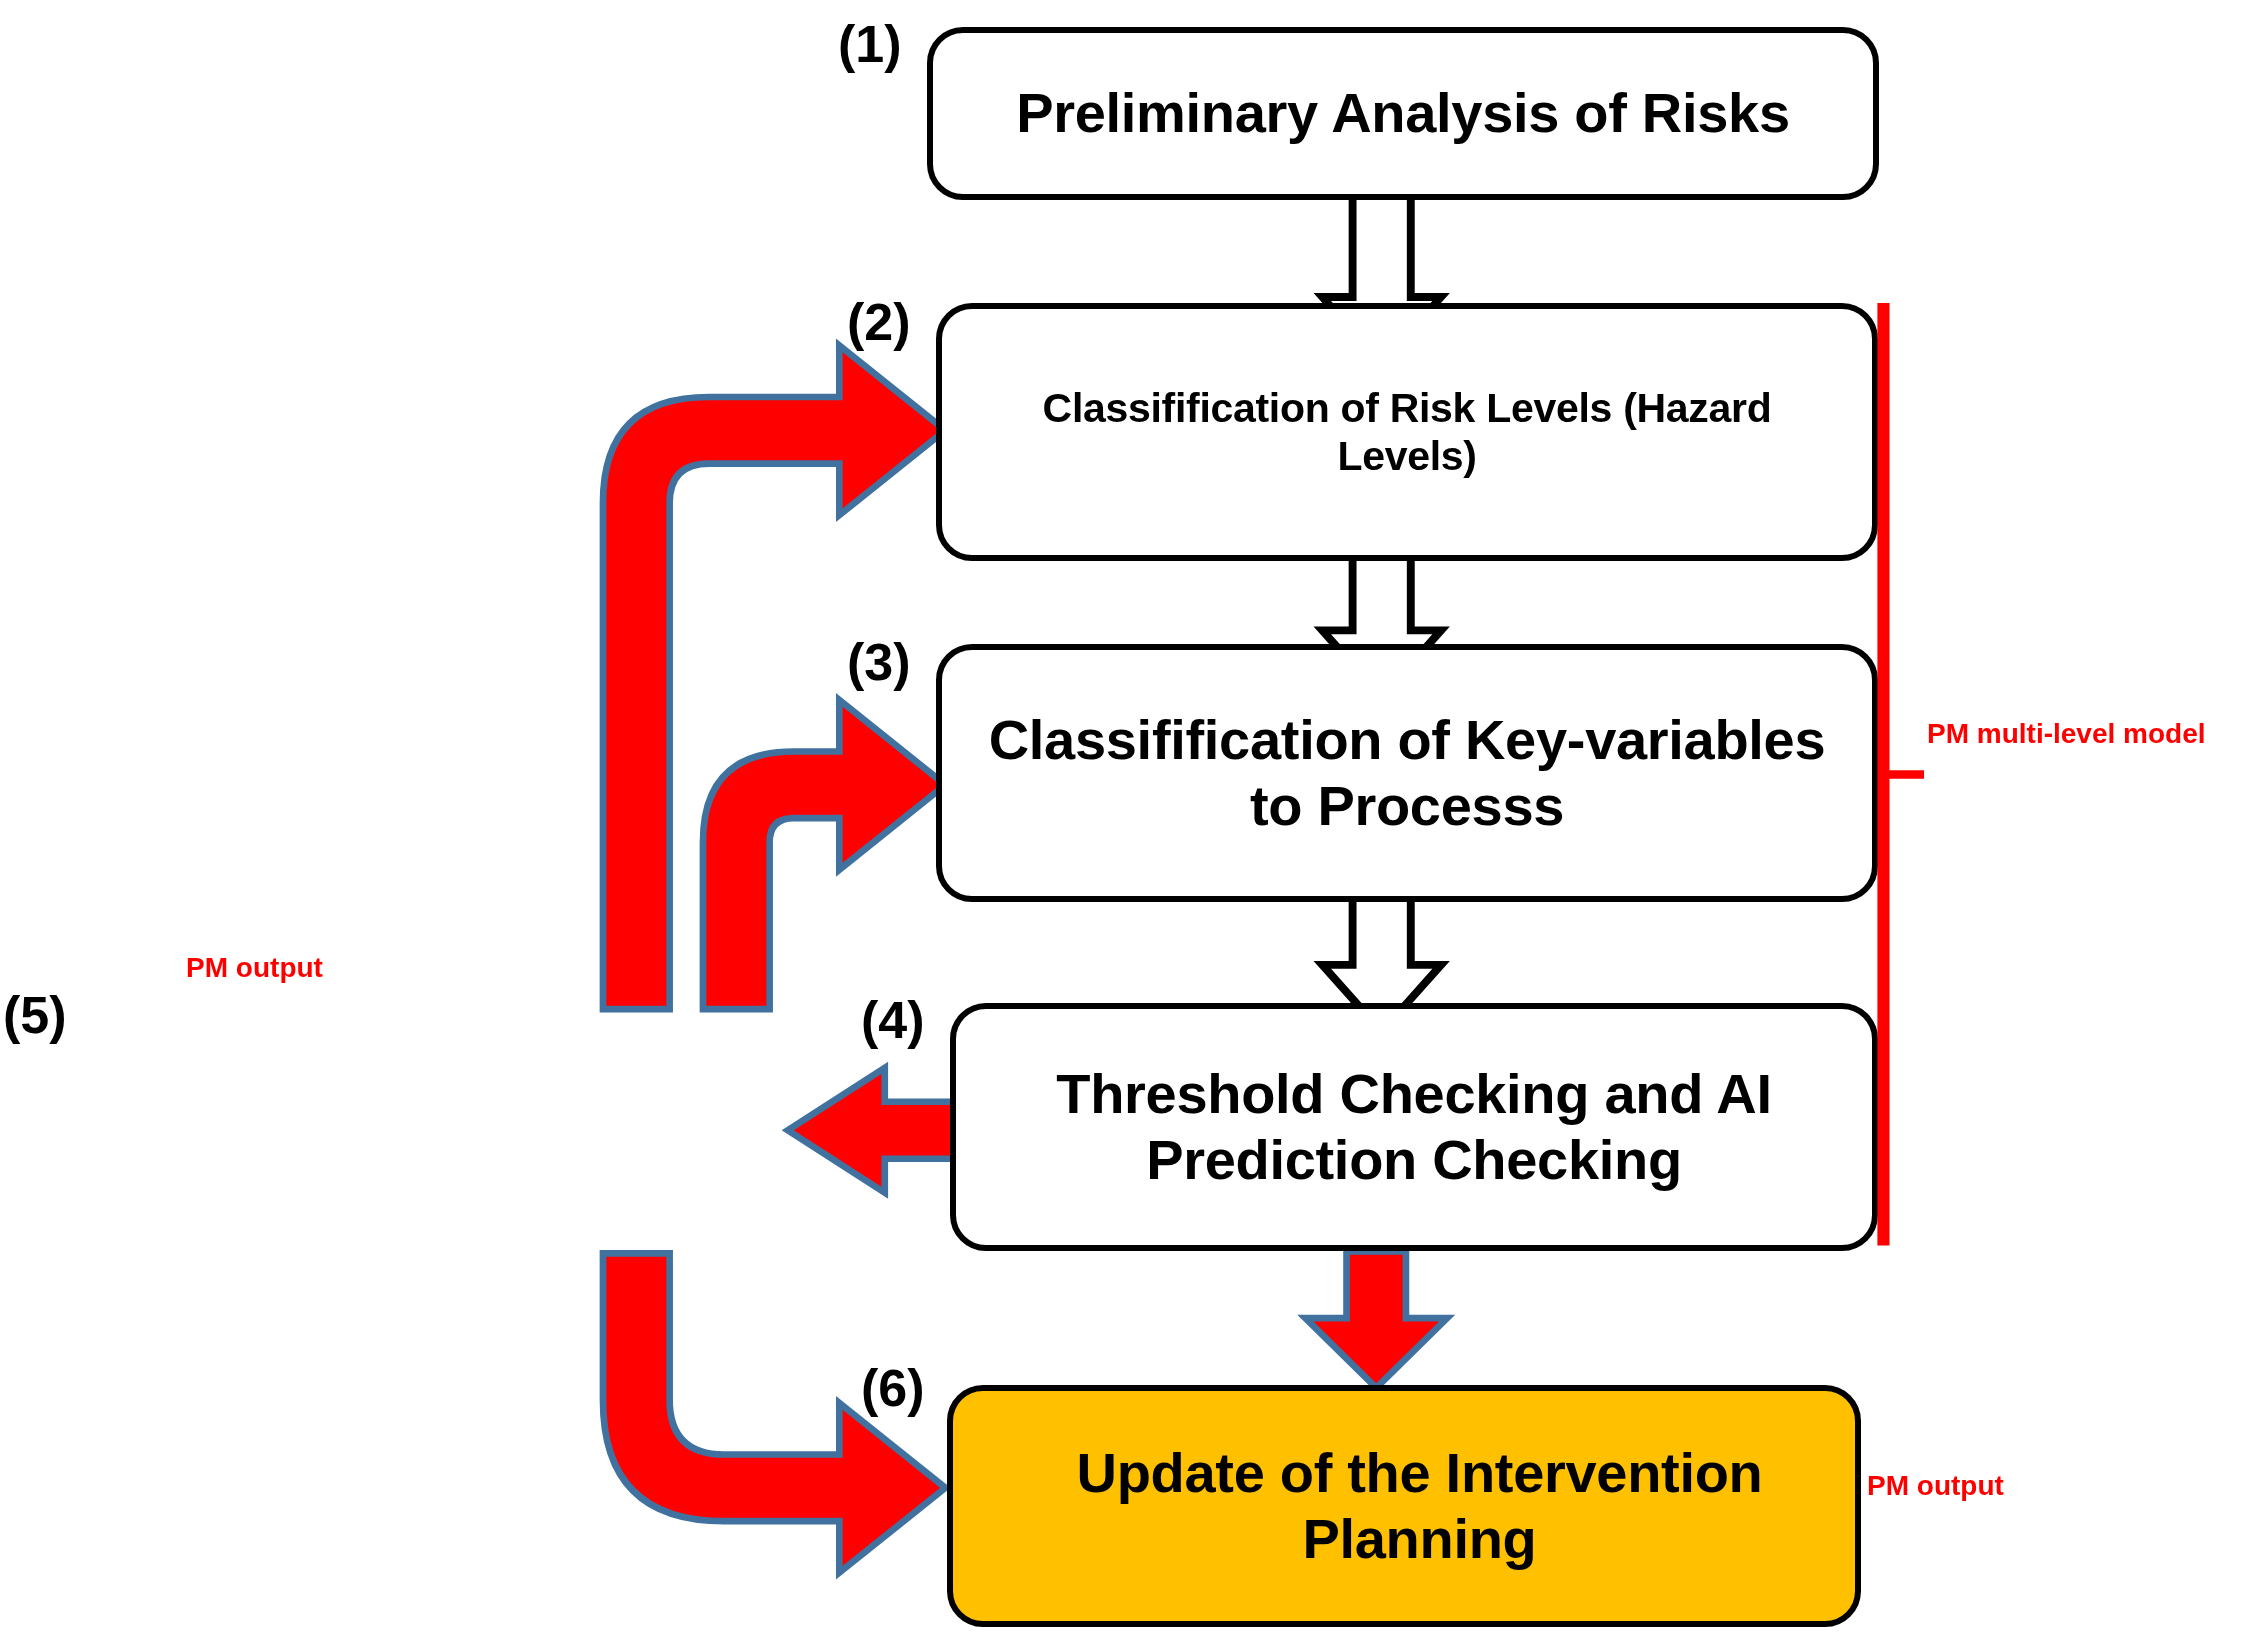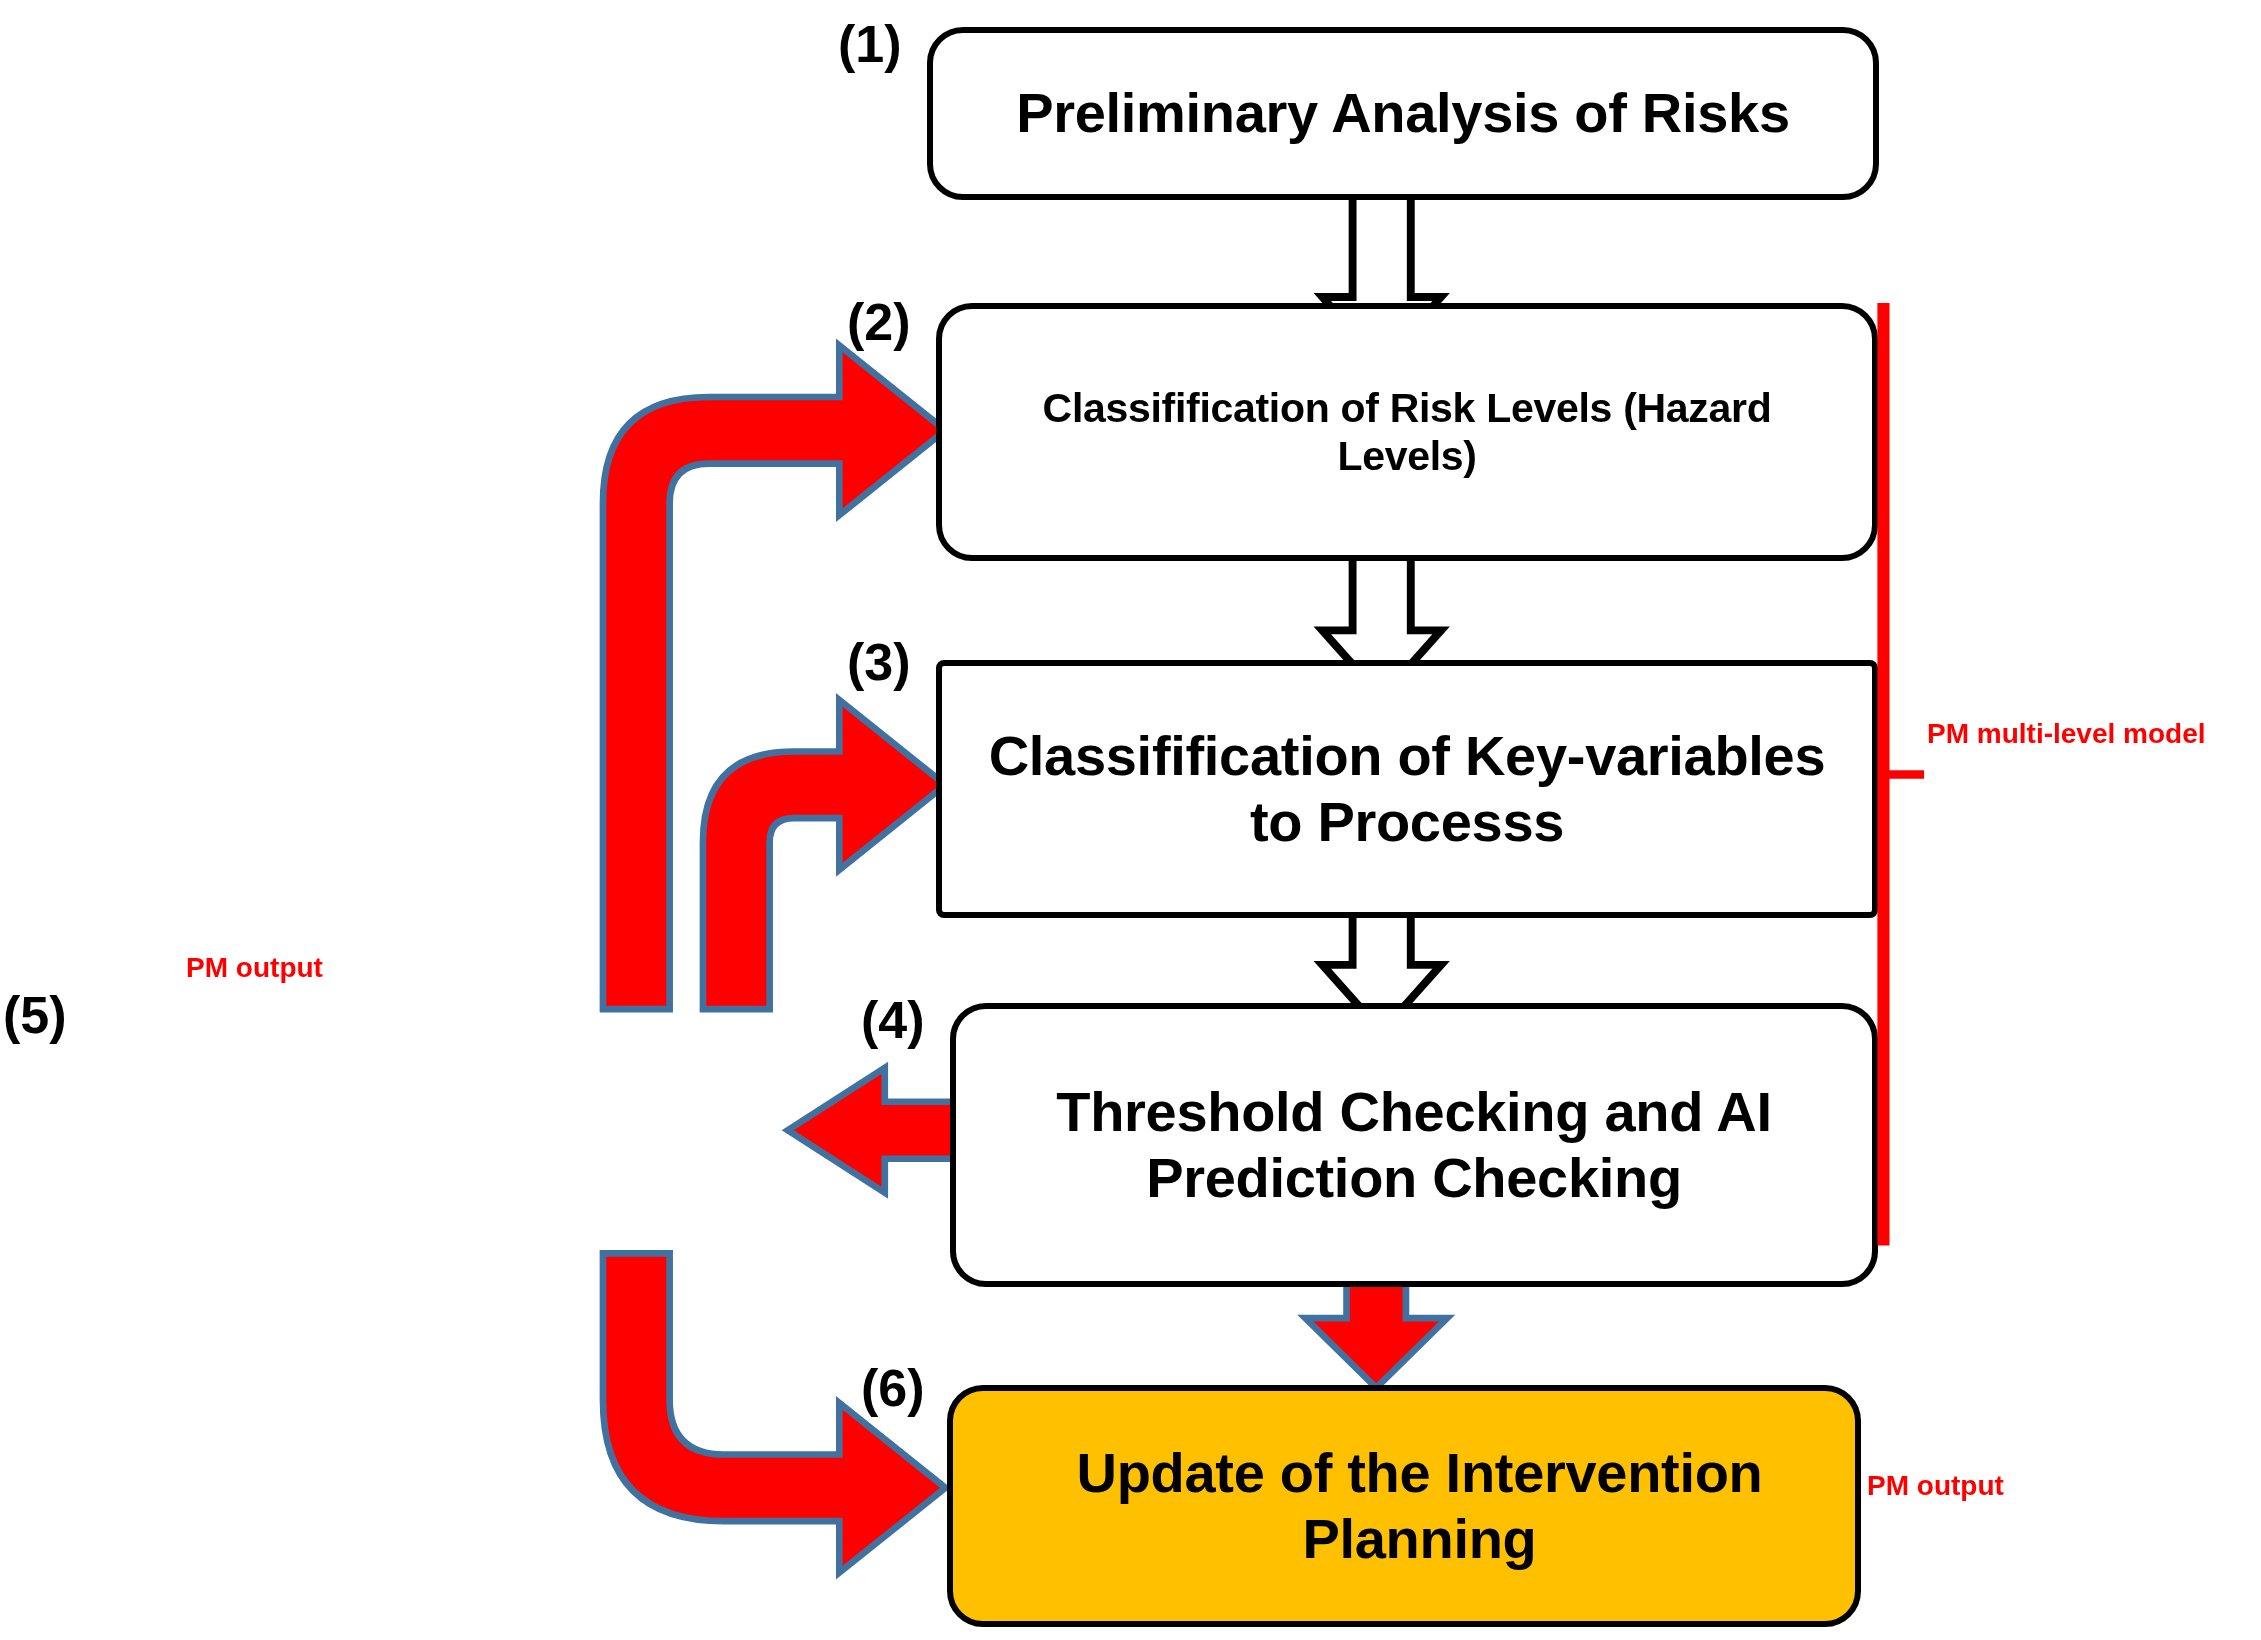--- a/index.html
+++ b/index.html
@@ -149,26 +149,26 @@
   <div class="box" style="left:906px; top:27px; width:952px; height:173px; font-size:56px;">
     <span class="box-label">Preliminary Analysis of Risks</span>
   </div>
   <div class="step-num" style="left:838px; top:18px;">(1)</div>
 
   <div class="box" style="left:915px; top:303px; width:942px; height:258px; font-size:41px;">
     <span class="box-label">Classifification of Risk Levels (Hazard Levels)</span>
   </div>
   <div class="step-num" style="left:847px; top:296px;">(2)</div>
 
-  <div class="box" style="left:915px; top:660px; width:942px; height:258px; font-size:56px;border-radius:8px;">
+  <div class="box" style="left:915px; top:644px; width:942px; height:258px; font-size:56px;">
     <span class="box-label">Classifification of Key-variables to Processs</span>
   </div>
   <div class="step-num" style="left:847px; top:636px;">(3)</div>
 
-  <div class="box" style="left:929px; top:1003px; width:928px; height:284px; font-size:56px;">
+  <div class="box" style="left:929px; top:1003px; width:928px; height:248px; font-size:56px;">
     <span class="box-label">Threshold Checking and AI Prediction Checking</span>
   </div>
   <div class="step-num" style="left:861px; top:994px;">(4)</div>
 
   <div class="step-num" style="left:3px; top:989px;">(5)</div>
 
   <div class="box accent" style="left:926px; top:1385px; width:914px; height:242px; font-size:56px;padding-left:31px;">
     <span class="box-label">Update of the Intervention Planning</span>
   </div>
   <div class="step-num" style="left:861px; top:1362px;">(6)</div>

